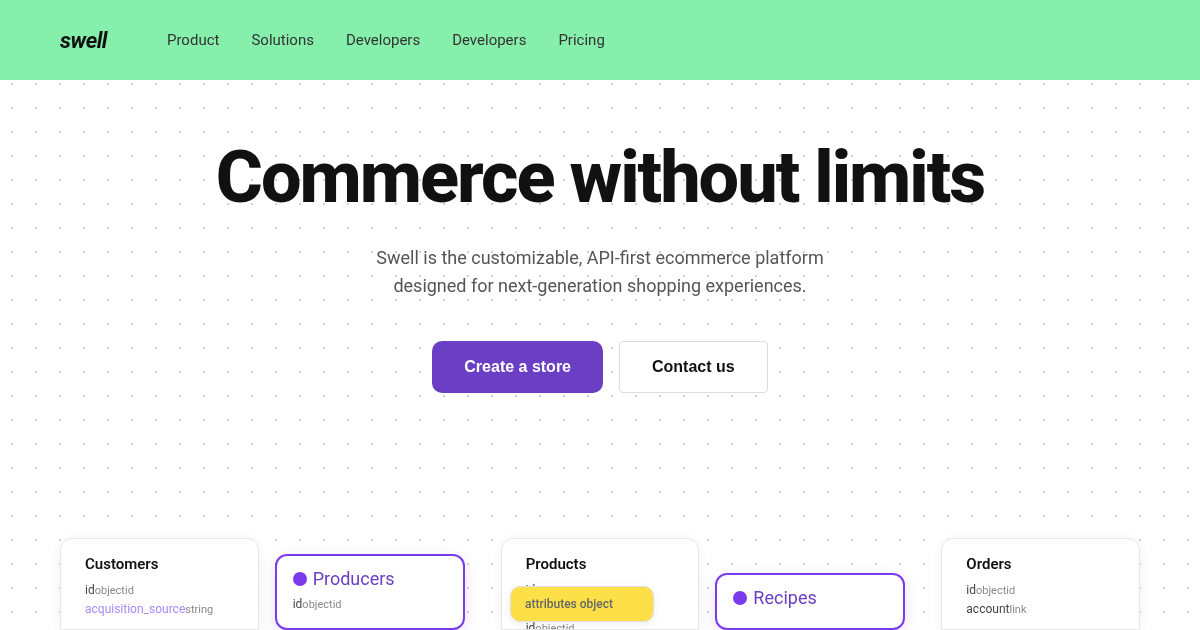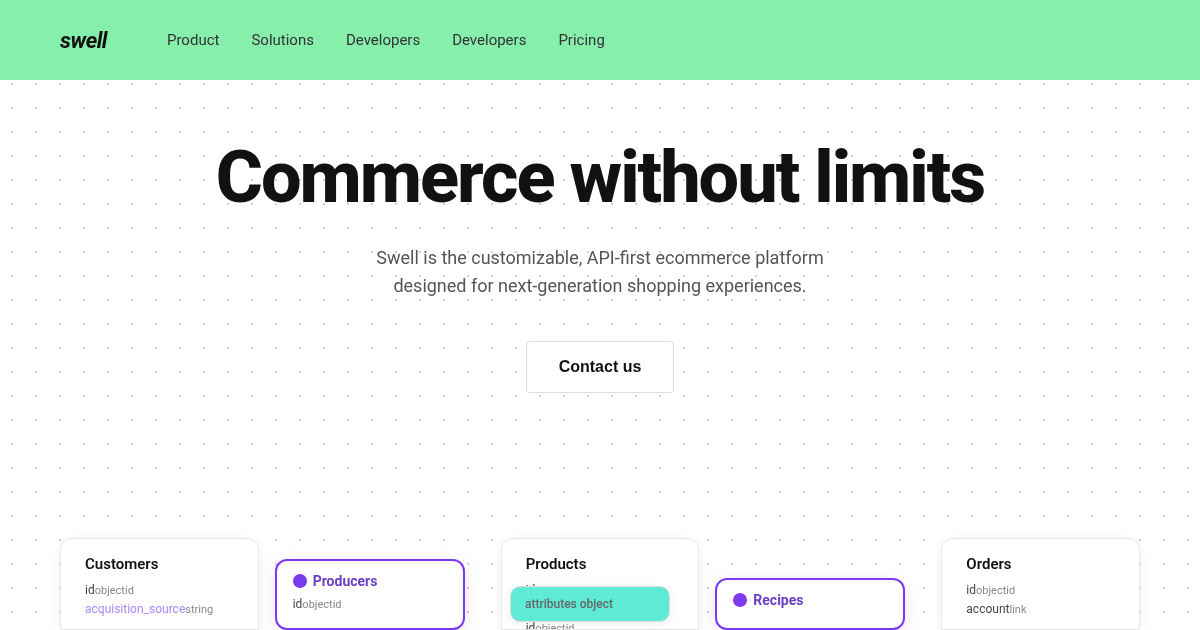--- a/index.html
+++ b/index.html
@@ -200,22 +200,22 @@
       border: 2px solid #7c3aed;
       border-radius: 12px;
       padding: 12px 16px;
       width: 190px;
       position: absolute;
       bottom: 55px;
       box-shadow: 0 4px 16px rgba(109,58,196,0.15);
     }
 
     .card-linked-title {
-      font-size: 14px;
-      font-weight: 700;
+      font-size: 18px;
+      font-weight: 400;
       color: #6b3fc4;
       display: flex;
       align-items: center;
       gap: 6px;
       margin-bottom: 8px;
     }
 
     .gear-icon {
       width: 14px;
       height: 14px;
@@ -238,20 +238,21 @@
     <span class="nav-link">Developers</span>
     <span class="nav-link">Developers</span>
     <span class="nav-link">Pricing</span>
   </div>
 </nav>
 
 <section class="hero">
   <h1 class="hero-title">Commerce without limits</h1>
   <p class="hero-subtitle">Swell is the customizable, API-first ecommerce platform designed for next-generation shopping experiences.</p>
   <div class="hero-buttons">
+    <button class="btn-primary">Create a store</button>
     <button class="btn-secondary">Contact us</button>
   </div>
 </section>
 
 <div class="cards-row">
 
   <div class="db-card" style="position:relative;">
     <div class="card-title">Customers</div>
     <div class="card-row">
       <span class="card-field">id</span>
@@ -309,16 +310,16 @@
     </div>
     <div class="card-row">
       <span class="card-field">account</span>
       <span class="card-type">link</span>
     </div>
   </div>
 
 </div>
 
 <div style="position:absolute; bottom: 8px; left: 510px; z-index:20;">
-  <div style="background:#5eead4; border:1.5px solid #e0e0e0; border-radius:10px; padding:10px 14px; width:160px; box-shadow:0 2px 10px rgba(0,0,0,0.07);">
+  <div style="background:#fde047; border:1.5px solid #e0e0e0; border-radius:10px; padding:10px 14px; width:144px; box-shadow:0 2px 10px rgba(0,0,0,0.07);">
     <div style="font-size:12px; color:#666; font-weight:500;">attributes object</div>
   </div>
 </div>
 
 </body></html>

